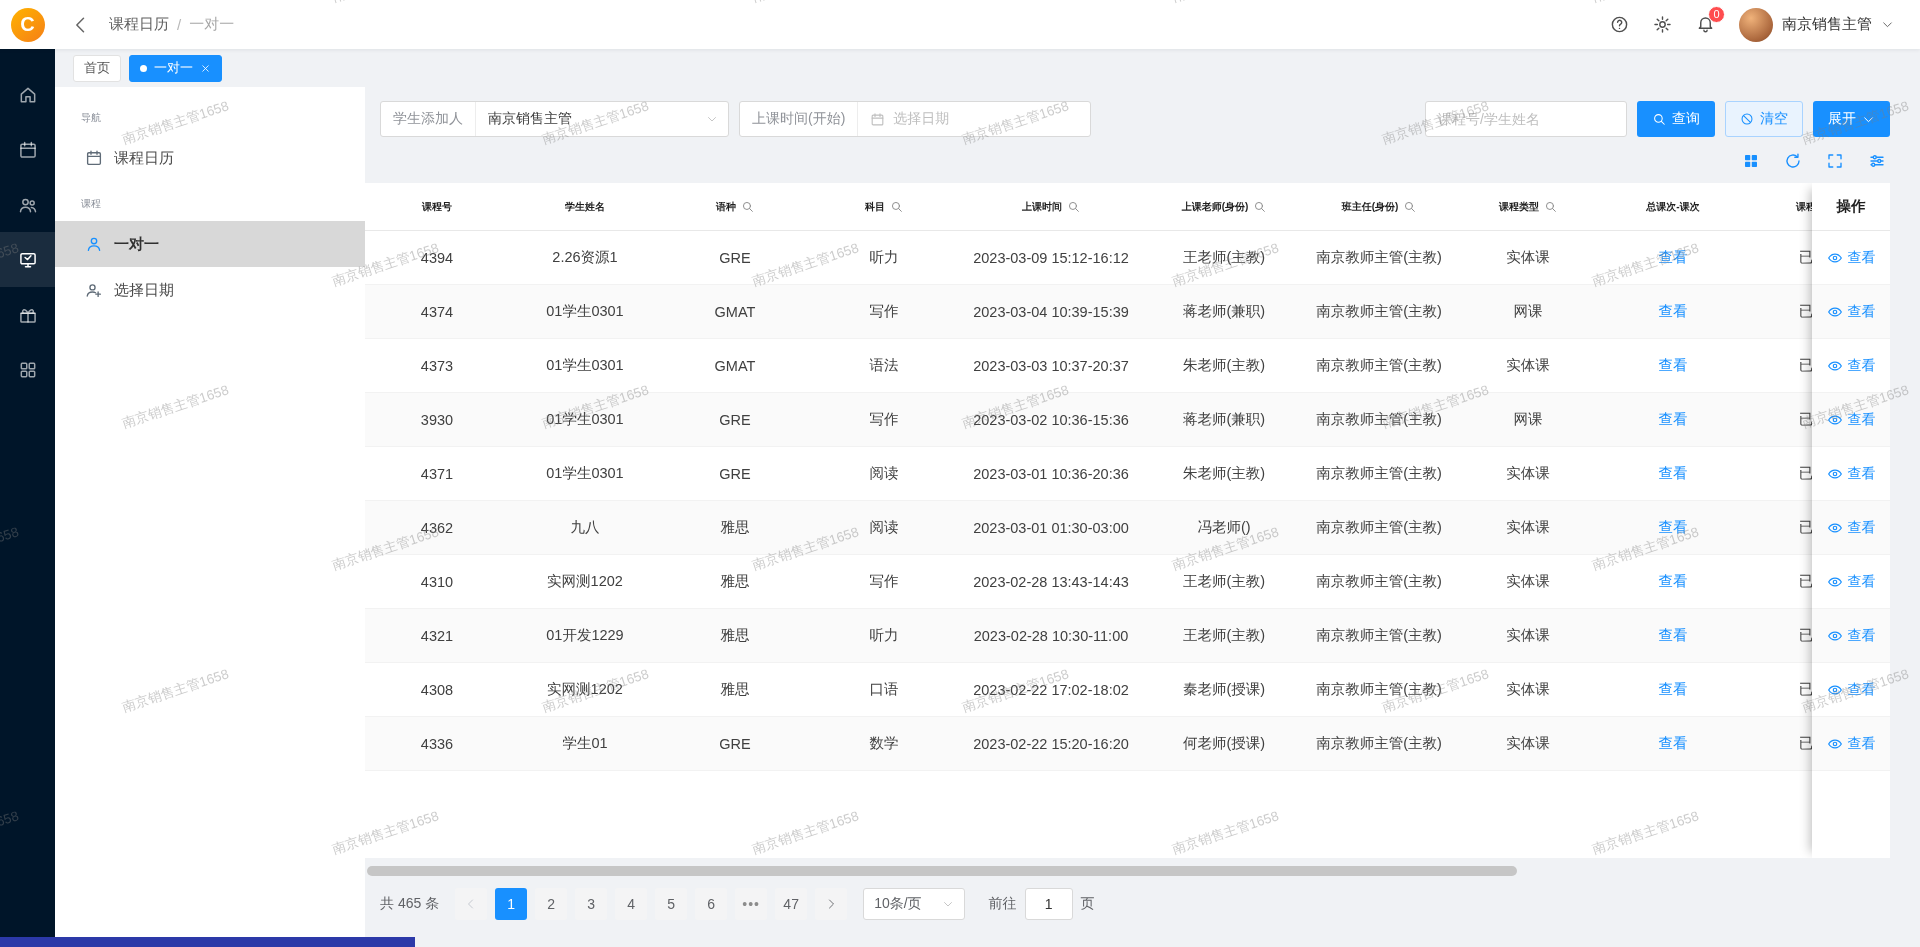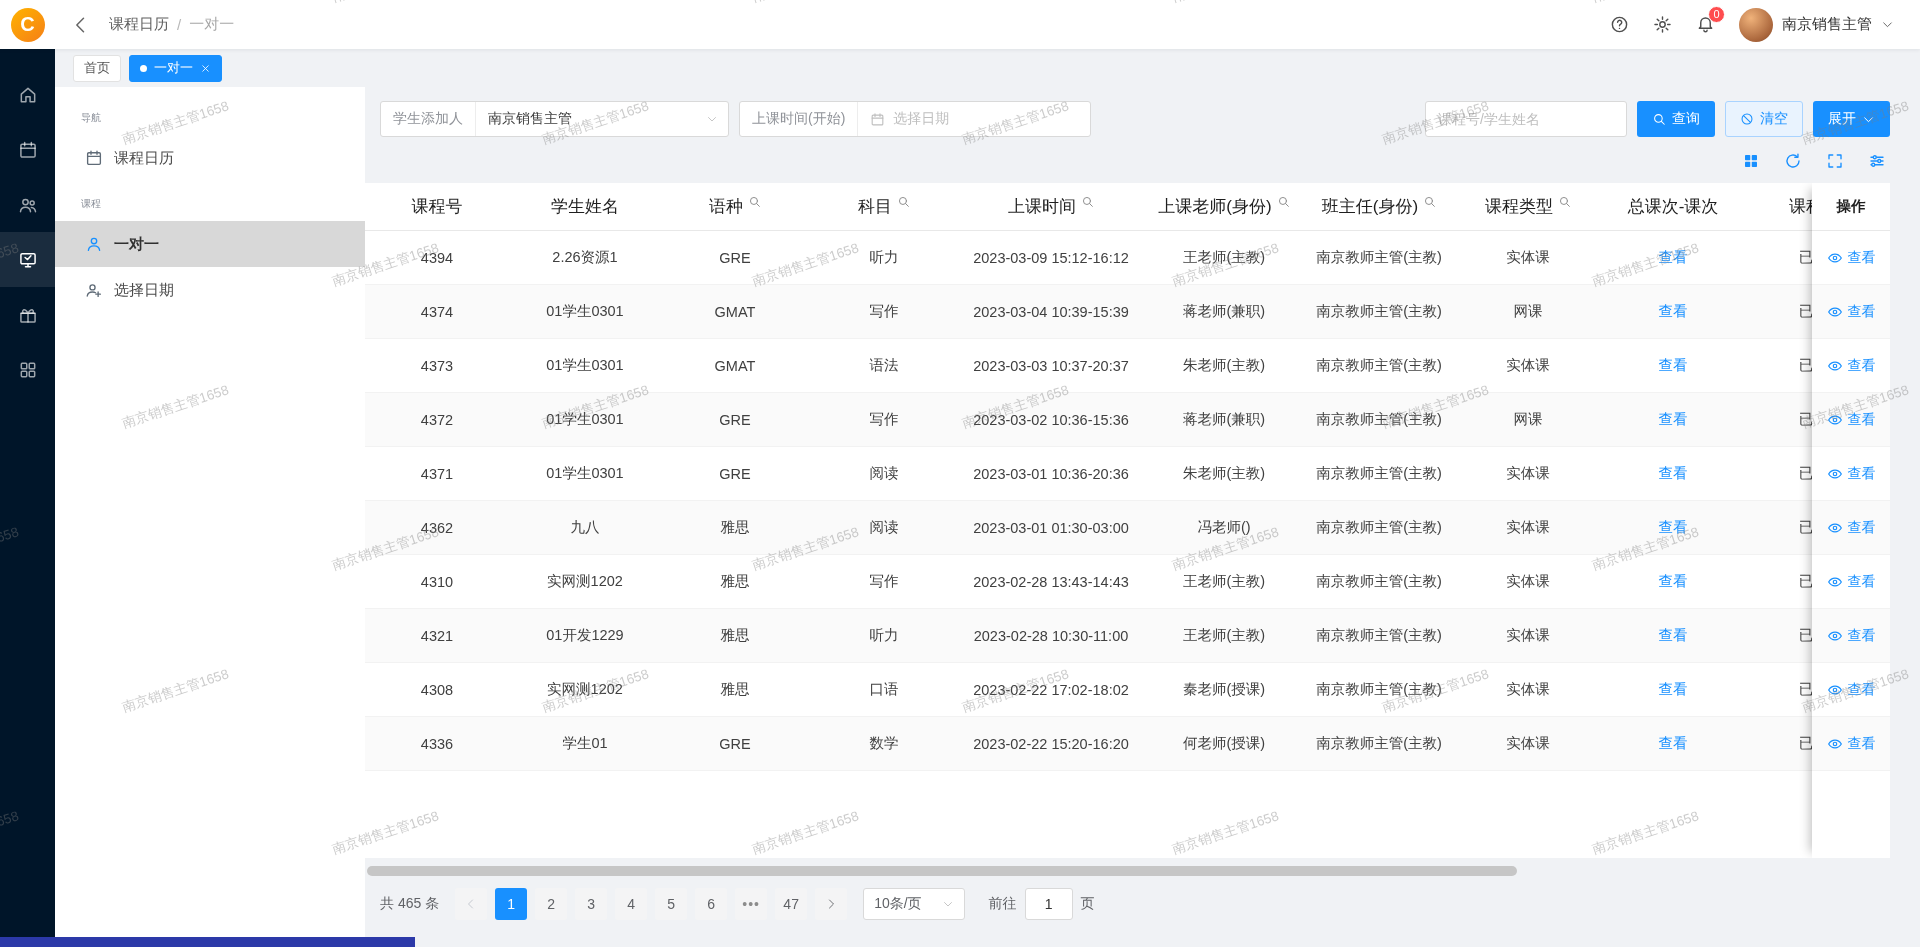--- a/index.html
+++ b/index.html
@@ -66,21 +66,21 @@
   .btn .icon{width:14px;height:14px;}
   .btn-primary{background:#1890ff;color:#fff;}
   .btn-light{background:#e9f3fe;color:#1890ff;border-color:#a9d3ff;}
   .toolbar{display:flex;justify-content:flex-end;align-items:center;gap:24px;margin:14px 4px 0 0;height:20px;}
   .tool-icon{width:18px;height:18px;color:#1890ff;cursor:pointer;}
 
   
   .table-card{position:relative;margin-top:12px;background:#fff;height:675px;overflow:hidden;}
   .t-inner{width:1504px;}
   .thead{display:flex;height:48px;align-items:center;border-bottom:1px solid #e8e8e8;background:#fff;}
-  .th{display:flex;align-items:flex-start;justify-content:center;gap:5px;font-weight:normal;font-size:17px;color:#1f1f1f;white-space:nowrap;overflow:hidden;flex:none;}
+  .th{display:flex;align-items:center;justify-content:center;gap:5px;font-weight:bold;font-size:10px;color:#1f1f1f;white-space:nowrap;overflow:hidden;flex:none;}
   .th-search{width:13px;height:13px;color:#8c8c8c;cursor:pointer;}
   .tr{display:flex;height:54px;align-items:center;border-bottom:1px solid #f2f2f2;}
   .tr:nth-child(even){background:#fafafa;}
   .td{display:flex;justify-content:center;align-items:center;font-size:14.5px;color:#404040;white-space:nowrap;overflow:hidden;flex:none;}
   .link{color:#1890ff;cursor:pointer;}
   .fixed-col{position:absolute;top:0;right:0;bottom:0;width:78px;background:#fff;box-shadow:-8px 0 10px -6px rgba(0,0,0,.25);z-index:3;}
   .f-head{height:48px;display:flex;align-items:center;justify-content:center;font-weight:bold;font-size:14.5px;color:#1f1f1f;border-bottom:1px solid #e8e8e8;background:#fff;}
   .f-cell{height:54px;display:flex;align-items:center;justify-content:center;gap:5px;border-bottom:1px solid #f2f2f2;font-size:14px;}
   .f-cell:nth-child(even){background:#fafafa;}
   .f-eye{width:16px;height:16px;color:#1890ff;cursor:pointer;}
@@ -457,21 +457,21 @@
                   <div class="td" style="width: 184px;">2023-03-03 10:37-20:37</div>
                   <div class="td" style="width: 162px;">朱老师(主教)</div>
                   <div class="td" style="width: 148px;">南京教师主管(主教)</div>
                   <div class="td" style="width: 150px;">实体课</div>
                   <div class="td" style="width: 140px;">
                     <span class="link">查看</span>
                   </div>
                   <div class="td" style="width: 126px;">已</div>
                 </div>
                 <div class="tr">
-                  <div class="td" style="width: 144px;">4372</div>
+                  <div class="td" style="width: 144px;">3930</div>
                   <div class="td" style="width: 152px;">01学生0301</div>
                   <div class="td" style="width: 148px;">GRE</div>
                   <div class="td" style="width: 150px;">写作</div>
                   <div class="td" style="width: 184px;">2023-03-02 10:36-15:36</div>
                   <div class="td" style="width: 162px;">蒋老师(兼职)</div>
                   <div class="td" style="width: 148px;">南京教师主管(主教)</div>
                   <div class="td" style="width: 150px;">网课</div>
                   <div class="td" style="width: 140px;">
                     <span class="link">查看</span>
                   </div>

